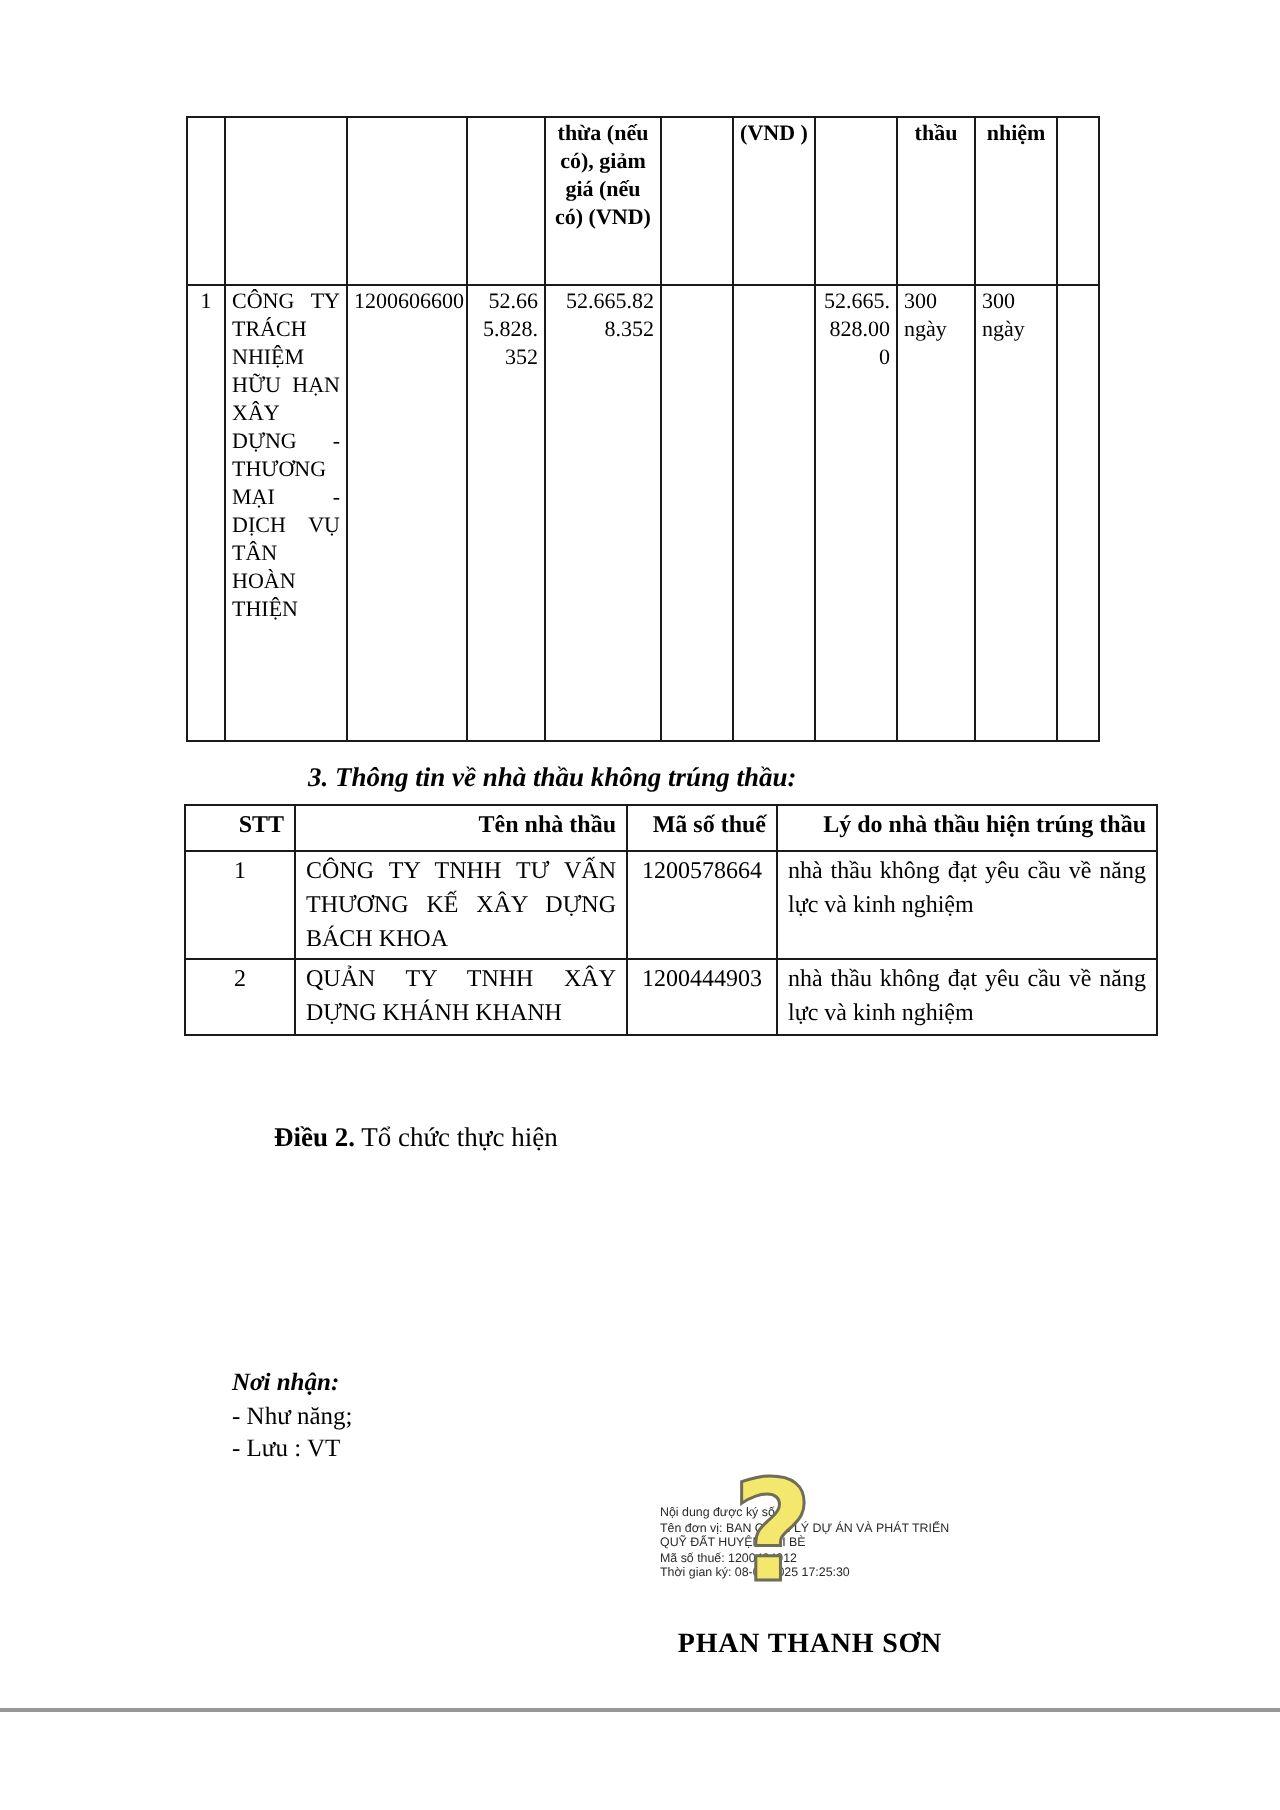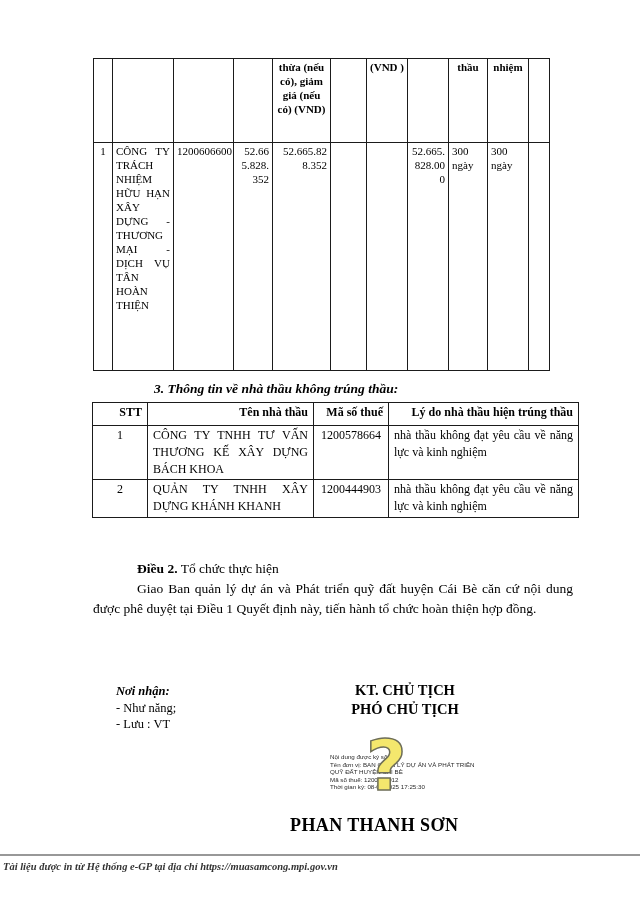--- a/index.html
+++ b/index.html
@@ -66,21 +66,21 @@
     color:#2a2a2a; white-space:nowrap;
   }
   .stamp-glyph {
     position:absolute; left:366px; top:731px; z-index:2;
     font-family:"DejaVu Sans", sans-serif; font-weight:bold;
     font-size:70px; line-height:1;
     color:#f4e76d; -webkit-text-stroke:1.5px #6e6e58;
   }
   .signer {
     position:absolute; left:290px; top:815px; width:230px;
-    font-weight:bold; font-size:18px; letter-spacing:0.4px;
+    text-align:center; font-weight:bold; font-size:14px; letter-spacing:0.4px;
   }
 
   
   .footer-line { position:absolute; left:0; top:854px; width:640px; height:2px; background:#989898; }
   .footer-text {
     position:absolute; left:3px; top:861px;
     font-size:10.5px; font-style:italic; font-weight:600; color:#333;
   }
 </style>
 </head>
@@ -158,41 +158,35 @@
       <td class="c">2</td>
       <td class="j">QUẢN TY TNHH XÂY DỰNG KHÁNH KHANH</td>
       <td class="c">1200444903</td>
       <td class="j">nhà thầu không đạt yêu cầu về năng lực và kinh nghiệm</td>
     </tr>
   </tbody>
     </table>
 
   <div class="articles">
     <p class="head"><b>Điều 2.</b><span> Tổ chức thực hiện</span></p>
-    <p class="gap">Giao Ban quản lý dự án và Phát triển quỹ đất huyện Cái Bè  căn cứ nội dung được phê duyệt tại Điều 1 Quyết định này, tiến hành tổ chức hoàn thiện hợp đồng.</p>
   </div>
 
   <div class="recipients">
     <div class="lbl">Nơi nhận:</div>
     <div>- Như năng;</div>
     <div>- Lưu : VT</div>
   </div>
 
-  <div class="sig-titles">
-    <div>KT. CHỦ TỊCH</div>
-    <div>PHÓ CHỦ TỊCH</div>
-  </div>
 
   <div class="stamp-text">
     <div>Nội dung được ký số bởi:</div>
     <div>Tên đơn vị: BAN QUẢN LÝ DỰ ÁN VÀ PHÁT TRIỂN</div>
     <div>QUỸ ĐẤT HUYỆN CÁI BÈ</div>
     <div>Mã số thuế: 1200434912</div>
     <div>Thời gian ký: 08-04-2025 17:25:30</div>
   </div>
   <div class="stamp-glyph">?</div>
 
   <div class="signer">PHAN THANH SƠN</div>
 
   <div class="footer-line"></div>
-  <div class="footer-text">Tài liệu được in từ Hệ thống e-GP tại địa chỉ https://muasamcong.mpi.gov.vn</div>
 
 </div>
 
 </body></html>

